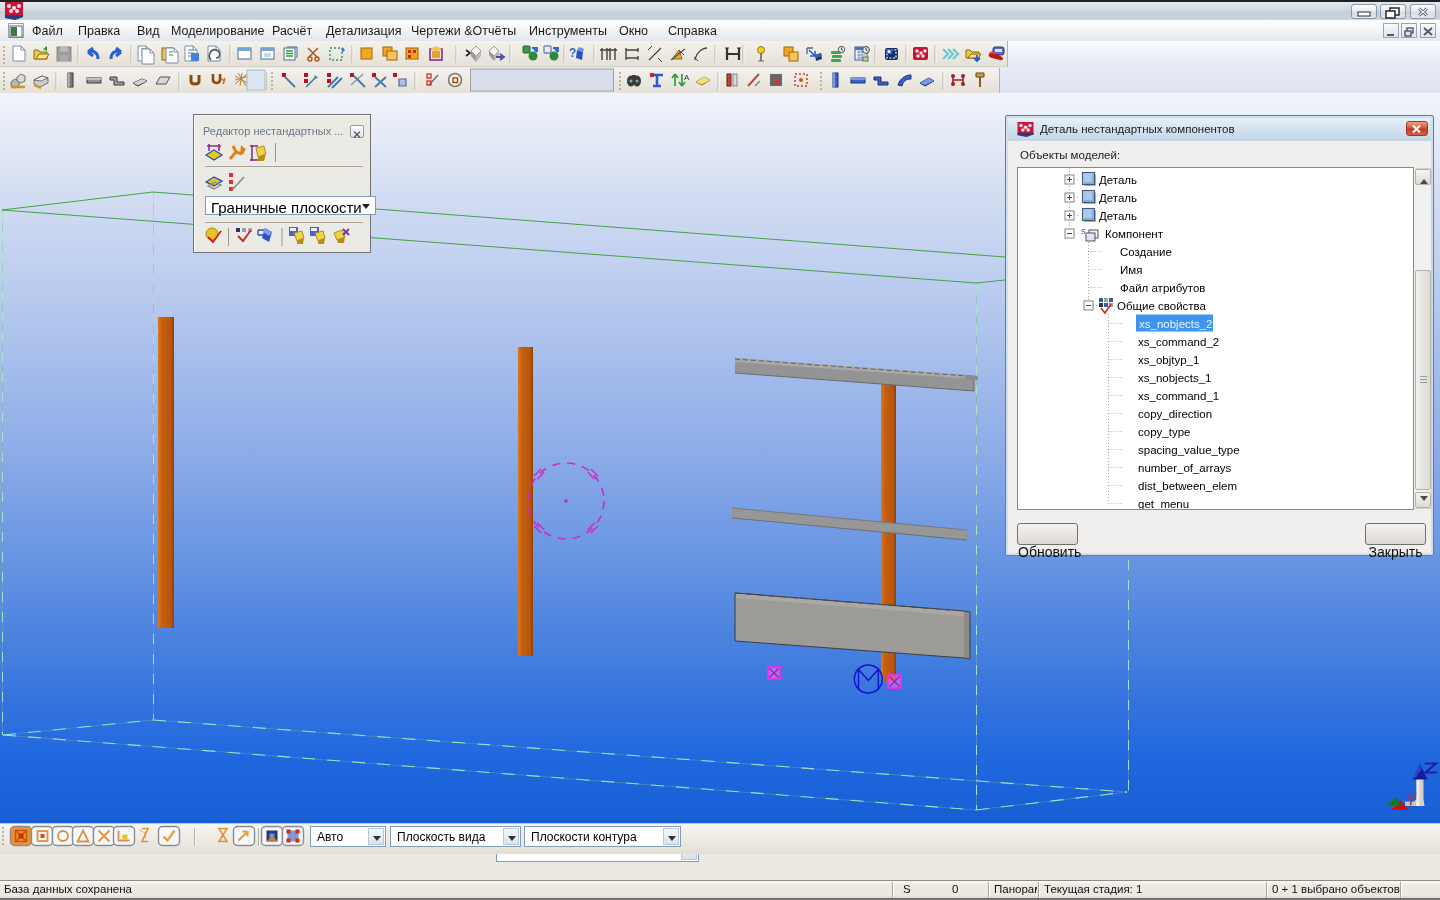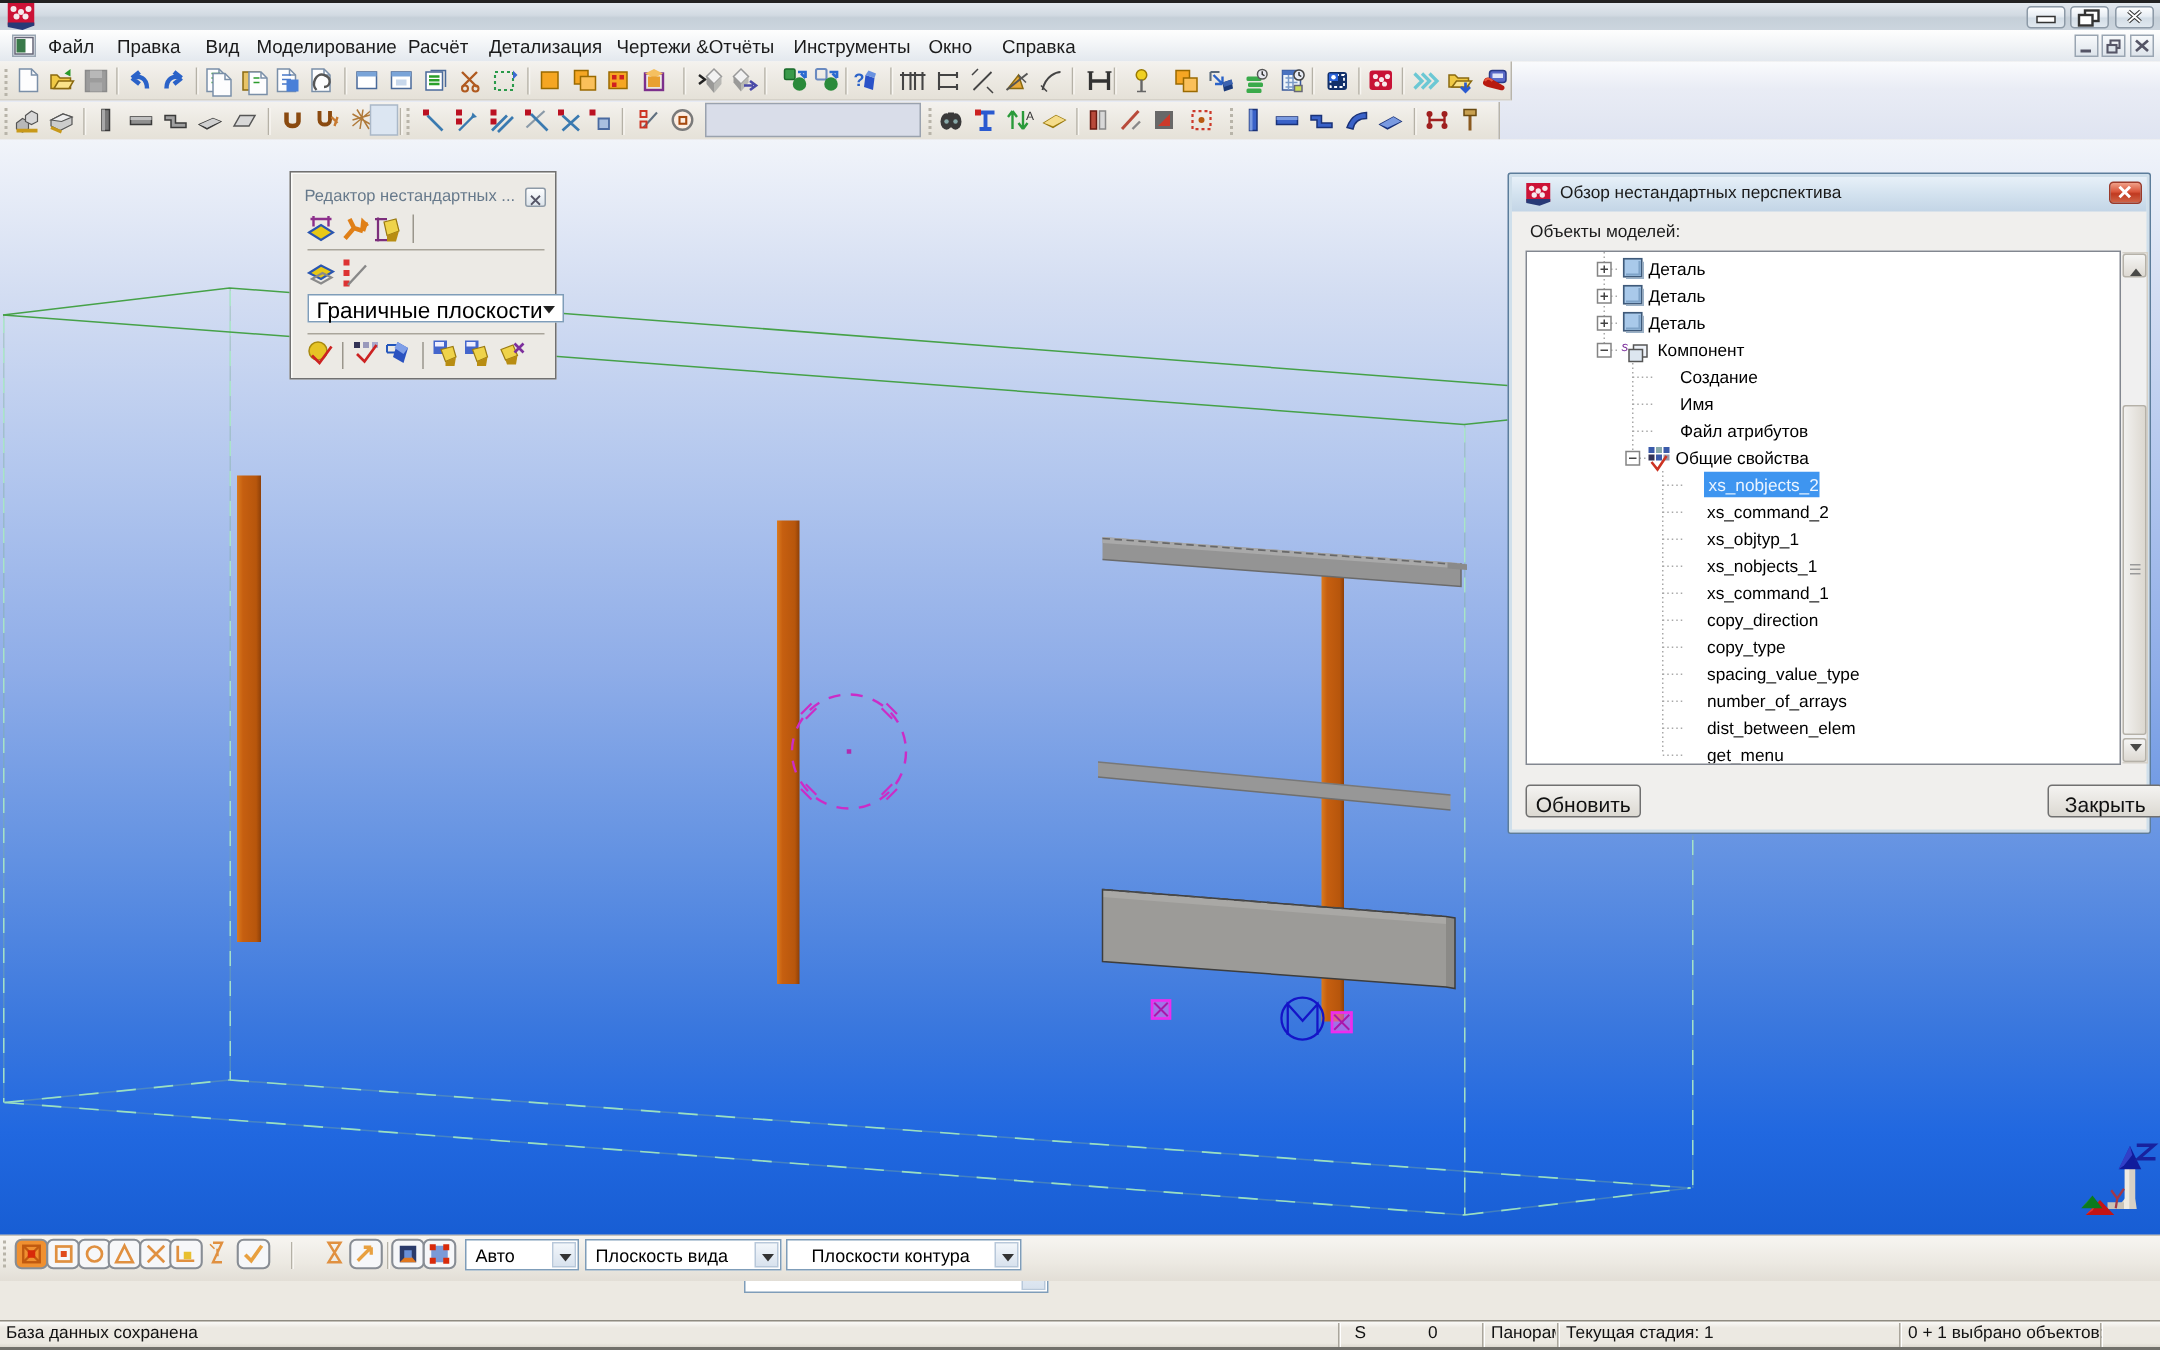--- a/index.html
+++ b/index.html
@@ -60,22 +60,22 @@
 #pn-label { position:absolute; left:14px; top:33px; font-size:11.5px; color:#1a1a1a; }
 #pn-tree { position:absolute; left:11px; top:51px; width:397px; height:343px; background:#fff;
   border:1px solid #828790; overflow:hidden; }
 #pn-scroll { position:absolute; left:409px; top:52px; width:17px; height:341px; background:#f0f0f0; border:1px solid #d4d0c8; border-left:none; }
 .sbtn { position:absolute; left:0; width:16px; height:16px; background:linear-gradient(180deg,#f5f5f4,#ddd9d2); border:1px solid #b5b1a8; border-radius:2px; }
 .sarr { position:absolute; left:4px; border:4px solid transparent; }
 .sarr.up { top:5px; border-bottom:5px solid #4a4a48; }
 .sarr.down { top:3px; border-top:5px solid #4a4a48; }
 #pn-thumb { position:absolute; left:0; top:101px; width:16px; height:220px; background:linear-gradient(90deg,#f2f1ef,#dcd8d0); border:1px solid #b5b1a8; border-radius:2px; }
 #pn-thumb:after { content:""; position:absolute; left:4px; top:105px; width:7px; height:1px; background:#999; box-shadow:0 3px 0 #999, 0 6px 0 #999; }
-.pbtn { position:absolute; top:407px; width:77px; height:22px; background:linear-gradient(180deg,#f4f3f1,#dcd9d2);
-  border:1px solid #707070; border-radius:3px; font-size:14px; color:#111; text-align:center; padding-top:4px; }
+.pbtn { position:absolute; top:407px; width:61px; height:22px; background:linear-gradient(180deg,#f4f3f1,#dcd9d2);
+  border:1px solid #707070; border-radius:3px; font-size:14px; color:#111; text-align:center; padding-top:20px; }
 </style>
 </head>
 <body>
 <div id="screen">
   <div id="titlebar">
     <svg style="position:absolute;left:5px;top:0px" width="18" height="18" viewBox="0 0 18 18">
       <rect x="0" y="0" width="18" height="15" fill="#cc1236"></rect>
       <path d="M0 13 L18 13 L18 15 L10 18 L0 16 Z" fill="#283a77"></path>
       <g fill="#f4e8ec">
           <circle cx="4" cy="4" r="2"></circle>
@@ -692,21 +692,21 @@
         <rect x="0" y="0" width="18" height="14" fill="#cc1236"></rect>
         <path d="M0 12 L18 12 L18 14 L10 17 L0 15 Z" fill="#283a77"></path>
         <g fill="#f4e8ec">
             <circle cx="4" cy="4" r="2"></circle>
             <circle cx="9" cy="6" r="2"></circle>
             <circle cx="14" cy="4" r="2"></circle>
             <circle cx="6" cy="9" r="2"></circle>
             <circle cx="12" cy="9" r="2"></circle>
           </g>
       </svg>
-      <span>Обзор нестандартных перспектива</span>
+      <span>Деталь нестандартных компонентов</span>
       <div id="pn-close"><svg width="20" height="13">
             <path d="M6 2.5 L13 9.5 M13 2.5 L6 9.5" stroke="#fff" stroke-width="2"></path>
           </svg></div>
     </div>
     <div id="pn-label">Объекты моделей:</div>
     <div id="pn-tree">
       <svg width="395" height="341" viewBox="0 0 395 341" font-size="11.5" fill="#000">
         <g stroke="#a8a8a8" stroke-width="1" stroke-dasharray="1 2" fill="none">
           <line x1="51.5" y1="0" x2="51.5" y2="65"></line>
           <line x1="56" y1="11.5" x2="62" y2="11.5"></line>
@@ -1024,21 +1024,21 @@
           <g fill="#d82a0a">
             <rect x="4" y="3" width="4" height="4"></rect>
             <rect x="13" y="3" width="4" height="4"></rect>
             <rect x="4" y="12" width="4" height="4"></rect>
             <rect x="13" y="12" width="4" height="4"></rect>
           </g>
         </g>
     </svg>
     <div class="combo" style="left:310px; top:2px; width:76px; height:21px; padding:3px 0 0 6px">Авто<span class="arr"></span></div>
     <div class="combo" style="left:390px; top:2px; width:131px; height:21px; padding:3px 0 0 6px">Плоскость вида<span class="arr"></span></div>
-    <div class="combo" style="left:524px; top:2px; width:157px; height:21px; padding:3px 0 0 16px">Плоскости контура<span class="arr"></span></div>
+    <div class="combo" style="left:524px; top:2px; width:157px; height:21px; padding:3px 0 0 6px">Плоскости контура<span class="arr"></span></div>
   </div>
   <div id="statusbar">
     <div class="cell" style="left:4px">База данных сохранена</div>
     <div class="cell" style="left:903px">S</div>
     <div class="statussep" style="left:892px"></div>
     <div class="cell" style="left:952px">0</div>
     <div class="statussep" style="left:988px"></div>
     <div class="cell" style="left:994px; width:43px; overflow:hidden; white-space:nowrap">Панорамирование</div>
     <div class="statussep" style="left:1038px"></div>
     <div class="cell" style="left:1044px">Текущая стадия: 1</div>

